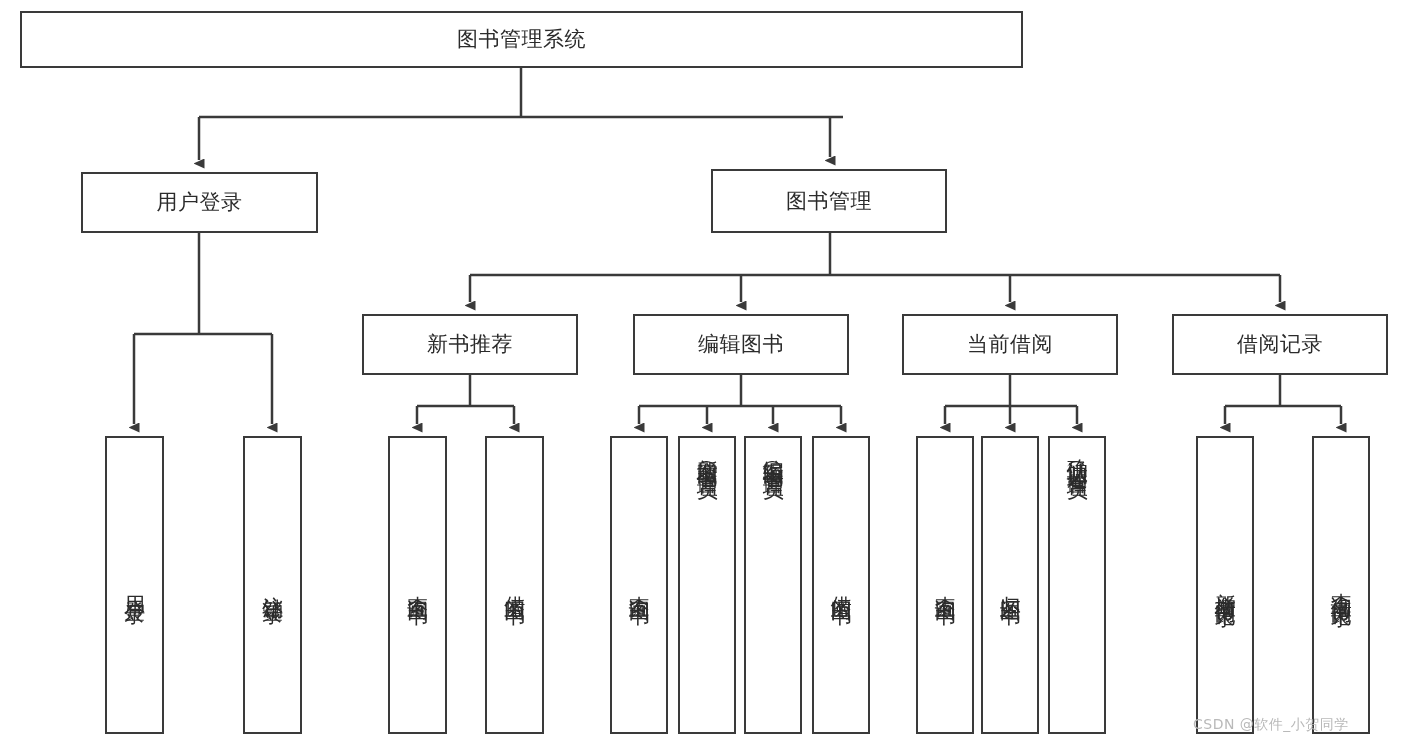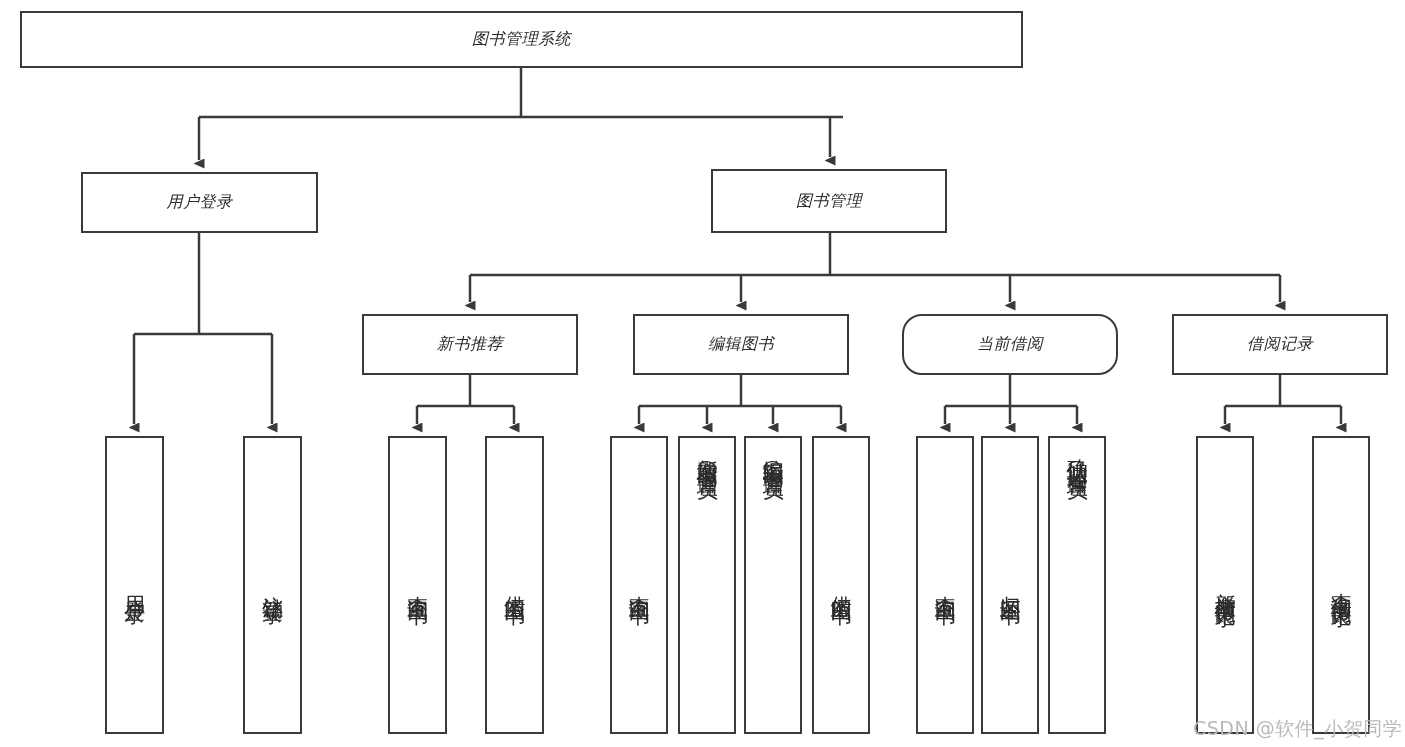--- a/index.html
+++ b/index.html
@@ -32,43 +32,42 @@
     display: flex;
     align-items: center;
     justify-content: center;
   }
   .node .label {
     color: #2b2b2b;
     line-height: 1.16;
     white-space: pre;
   }
   .node.horizontal .label {
-    font-size: 16px;
+    font-size: 21px;
     letter-spacing: 0.5px;
-    font-style: italic;
   }
   .node.vertical {
     align-items: flex-start;
     justify-content: center;
     padding-top: 4px;
   }
   .node.vertical .label {
     writing-mode: vertical-rl;
     text-orientation: upright;
     font-size: 21px;
     letter-spacing: 3px;
   }
   .node.vertical.centered {
     align-items: center;
     padding-top: 0;
   }
   .watermark {
     position: absolute;
     color: #b9b9b9;
-    font-size: 19px;
+    font-size: 14px;
     letter-spacing: 0.5px;
     white-space: nowrap;
     user-select: none;
   }
 </style>
 </head>
 <body>
 
 <div id="canvas">
 
@@ -132,21 +131,21 @@
   <div class="node horizontal" style="left: 711px; top: 169px; width: 236px; height: 64px;">
     <span class="label">图书管理</span>
   </div>
 
   <div class="node horizontal" style="left: 362px; top: 314px; width: 216px; height: 61px;">
     <span class="label">新书推荐</span>
   </div>
   <div class="node horizontal" style="left: 633px; top: 314px; width: 216px; height: 61px;">
     <span class="label">编辑图书</span>
   </div>
-  <div class="node horizontal" style="left: 902px; top: 314px; width: 216px; height: 61px; border-radius: 20px;">
+  <div class="node horizontal" style="left: 902px; top: 314px; width: 216px; height: 61px;">
     <span class="label">当前借阅</span>
   </div>
   <div class="node horizontal" style="left: 1172px; top: 314px; width: 216px; height: 61px; text-align: right;">
     <span class="label">借阅记录</span>
   </div>
 
   <div class="node vertical centered" style="left: 105px; top: 436px; width: 59px; height: 298px;">
     <span class="label">用户登录</span>
   </div>
   <div class="node vertical centered" style="left: 243px; top: 436px; width: 59px; height: 298px;">

